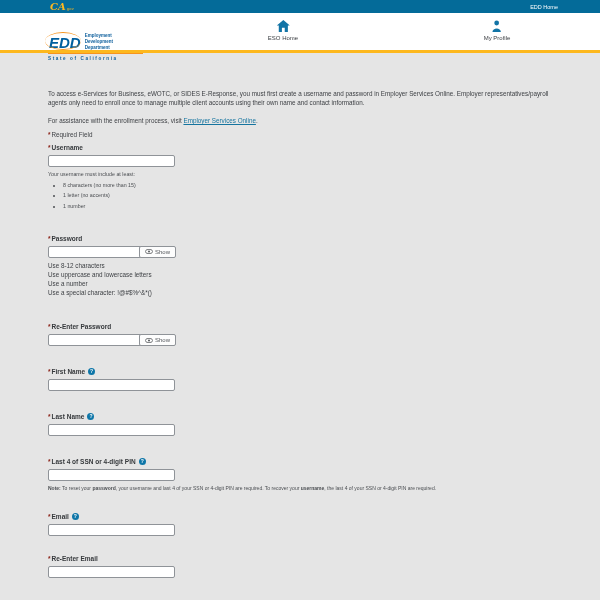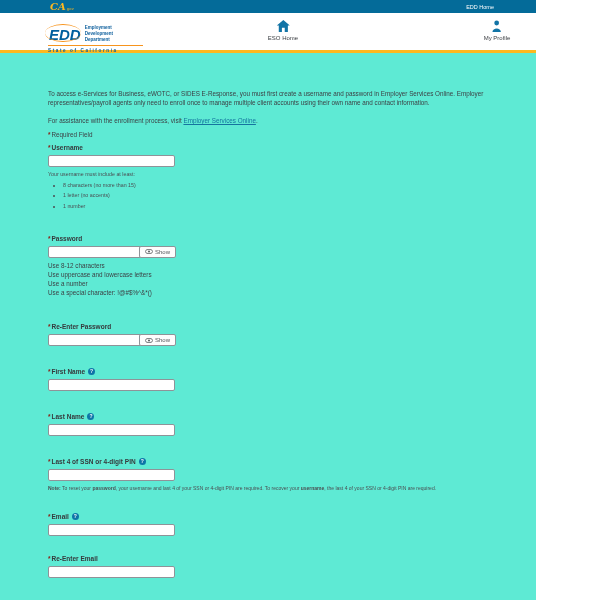--- a/index.html
+++ b/index.html
@@ -1,31 +1,31 @@
 <!DOCTYPE html>
 <html><head>
 <meta charset="utf-8">
 <style>
   * { margin:0; padding:0; box-sizing:border-box; }
   html,body { width:600px; height:600px; overflow:hidden; background:#fff;
     font-family:"Liberation Sans", sans-serif; }
-  .page { width:536px; height:600px; position:relative; background:#5eead4; }
+  .page { width:600px; height:600px; position:relative; background:#e5e5e5; }
 
   
   .topbar { height:13px; background:#046b99; display:flex; align-items:center;
     justify-content:space-between; padding:0 42px 0 50px; }
   .ca-logo { display:flex; align-items:flex-end; gap:1px; cursor:pointer; }
   .ca-logo .ca { font-family:"DejaVu Serif", serif; font-style:italic; font-weight:bold;
     color:#fdb81e; font-size:10px; line-height:10px; }
   .ca-logo .gov { color:#fdb81e; font-size:4px; line-height:6px; letter-spacing:.3px; }
   .topbar-link { color:#ffffff; font-size:5.5px; text-decoration:none; cursor:pointer; }
 
   
   .header { height:40px; background:#fff; border-bottom:3px solid #fdb81e; position:relative; }
-  .edd-logo { position:absolute; left:48px; top:12px; width:95px; cursor:pointer; }
+  .edd-logo { position:absolute; left:48px; top:20px; width:95px; cursor:pointer; }
   .edd-top { display:flex; align-items:center; gap:3px; }
   .edd-acronym { font-style:italic; font-weight:bold; font-size:15px; line-height:15px;
     color:#005f9e; position:relative; padding:2px 1px 1px 1px; }
   .edd-acronym .swoosh { position:absolute; left:-3px; top:-1px; width:36px; height:18px;
     border-top:1.5px solid #f7941d; border-bottom:1.5px solid #f7941d; border-radius:50%; }
   .edd-dept { font-size:4.5px; font-weight:bold; color:#0c5e9c; line-height:1.3; }
   .edd-tagline { font-size:4.6px; font-weight:bold; color:#0c5e9c; letter-spacing:1.6px;
     border-top:1.2px solid #f7941d; margin-top:2px; padding-top:1.5px; white-space:nowrap; }
   .nav-item { position:absolute; top:7px; display:flex; flex-direction:column;
     align-items:center; gap:3px; cursor:pointer; }

